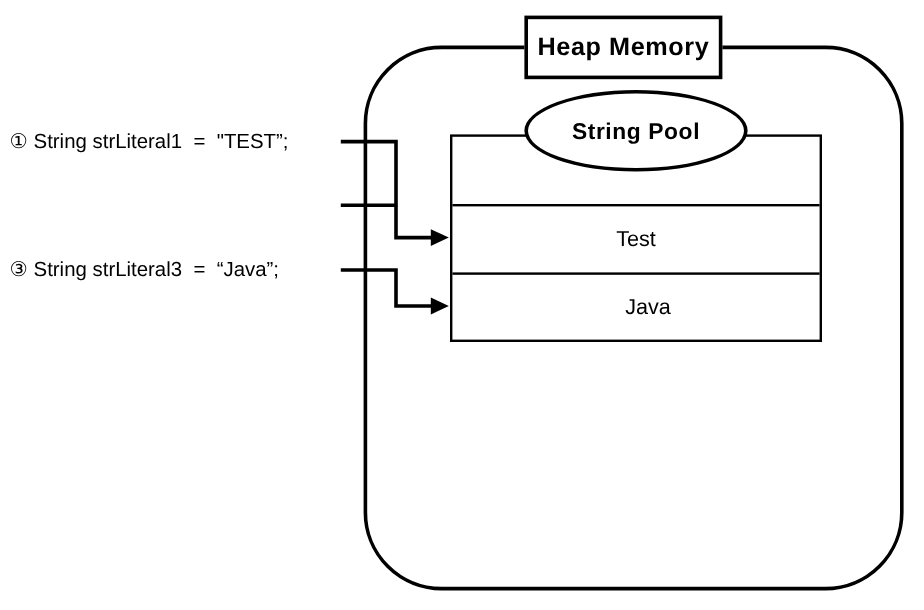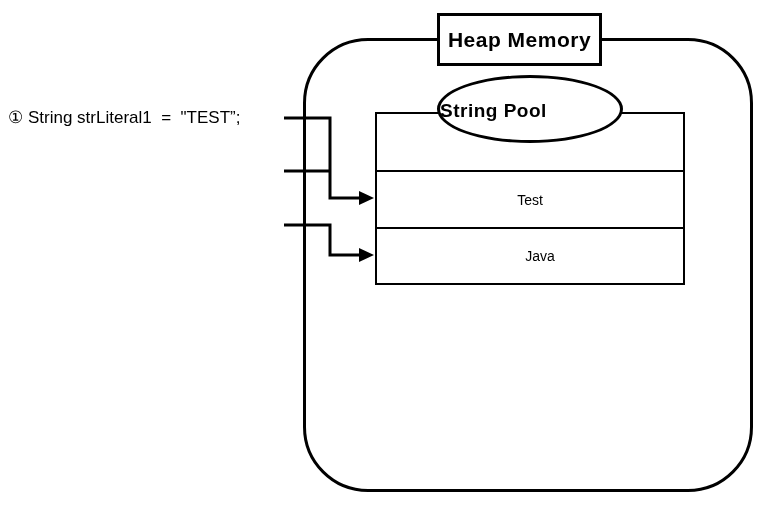--- a/index.html
+++ b/index.html
@@ -60,39 +60,40 @@
     box-sizing: border-box;
     display: flex;
     flex-direction: column;
     z-index: 2;
     background: transparent;
   }
   .pool-row {
     display: flex;
     align-items: center;
     justify-content: center;
-    font-size: 14px;
+    font-size: 18px;
     color: #000;
   }
   .pool-row.r0 { height: 56px; }
   .pool-row.r1 { height: 57px; border-top: 2px solid #000; box-sizing: border-box; }
   .pool-row.r2 { flex: 1; border-top: 2px solid #000; box-sizing: border-box; padding-left: 20px; }
   
   .pool-ellipse {
     position: absolute;
     left: 437px;
     top: 75px;
     width: 186px;
     height: 68px;
     border: 3px solid #000;
     border-radius: 50%;
     box-sizing: border-box;
     background: #ffffff;
     display: flex;
     align-items: center;
+    justify-content: center;
     z-index: 4;
   }
   .pool-ellipse span {
     font-size: 19px;
     font-weight: bold;
     color: #000;
     letter-spacing: 0.5px;
     margin-top: 4px;
   }
   
@@ -152,14 +153,15 @@
     <div class="pool-row r2">
       <span>Java</span>
     </div>
   </div>
 
   <div class="pool-ellipse">
     <span>String Pool</span>
   </div>
 
   <div class="code-line l0">① String strLiteral1  =  "TEST”;</div>
+  <div class="code-line l2">③ String strLiteral3  =  “Java”;</div>
 
 </div>
 
 </body></html>

